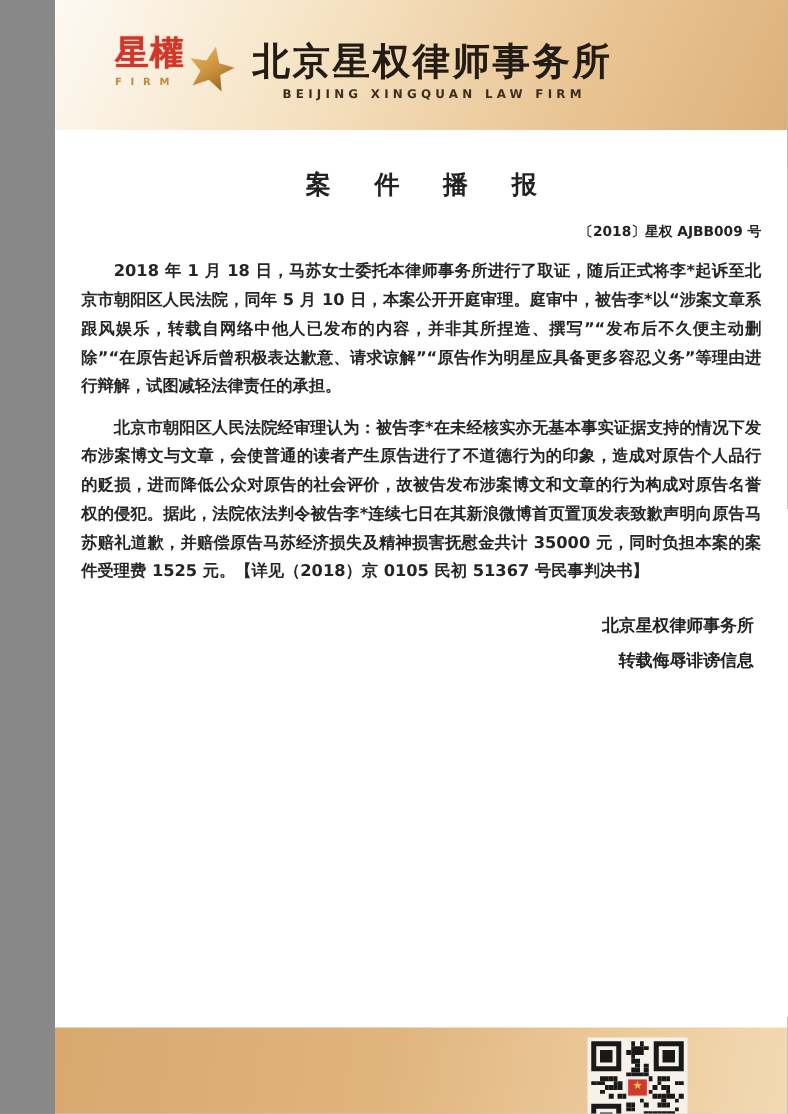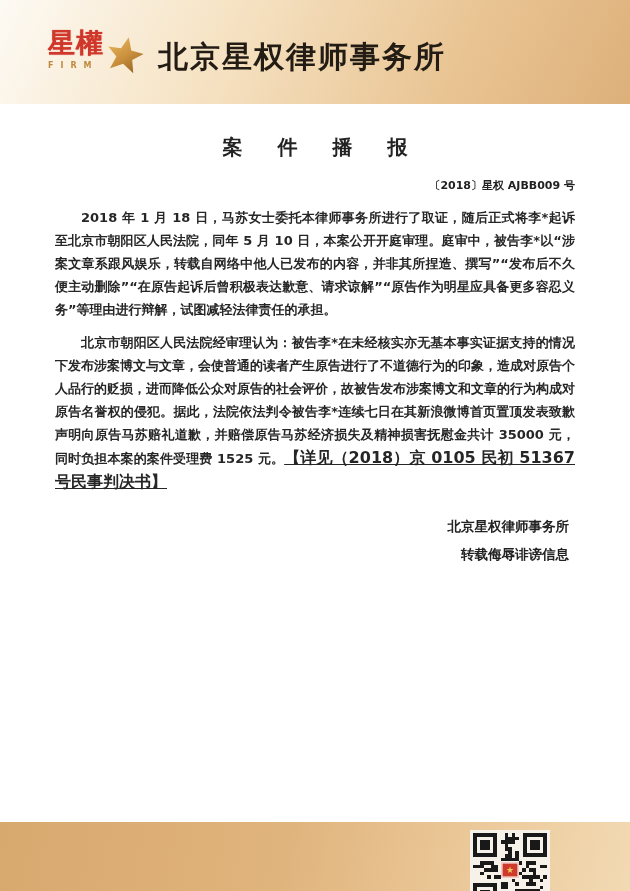--- a/index.html
+++ b/index.html
@@ -2,20 +2,21 @@
 <html><head>
 <meta charset="utf-8">
 <style>
   * { margin:0; padding:0; box-sizing:border-box; }
   html,body { background:#888; }
   body { display:flex; justify-content:center; }
   .page {
     width:630px; height:891px; position:relative; overflow:hidden;
     background:#fff;
     font-family:"DejaVu Sans","Liberation Sans",sans-serif;
+    margin-left:44px;
   }
 
   
   .band-top {
     height:104px; width:100%;
     background:linear-gradient(115deg,#fdfaf4 0%,#f6e3c4 35%,#e9c493 72%,#ddb07a 100%);
     display:flex; align-items:center; padding:10px 0 0 48px;
   }
   .logo { position:relative; width:84px; height:58px; flex:none; }
   .logo-chars {
@@ -30,33 +31,33 @@
   .firm-cn {
     font-size:30px; font-weight:900; color:#221c15; letter-spacing:2px;
     font-family:"DejaVu Serif","Liberation Serif",serif; line-height:34px;
   }
   .firm-en {
     font-size:9.5px; letter-spacing:3.4px; font-weight:700; color:#3a2f22; margin-top:3px;
     padding-left:24px;
   }
 
   
-  .doc { height:688px; width:100%; background:#fff; padding:0 55px; color:#262626; }
+  .doc { height:688px; width:100%; background:#fff; padding:0 21px; color:#262626; }
   .doc-title {
     text-align:center; font-size:20px; font-weight:700; color:#222;
     letter-spacing:14px; padding-left:14px; margin-top:30px;
   }
   .doc-no {
     text-align:right; font-size:11px; font-weight:700; color:#222; margin:17px 0 13px;
   }
   .doc p {
     font-size:13px; line-height:23px; font-weight:600; text-align:justify;
     text-indent:2em; margin-bottom:10px;
   }
-  .cite { font-size:16px; font-weight:600;text-decoration:underline; }
+  .cite { font-size:13px; font-weight:600; }
   .sig { text-align:right; padding-right:6px; margin-top:18px; }
   .sig div { font-size:13.5px; font-weight:700; line-height:28px; color:#222; }
 
   
   .band-bottom {
     position:relative; height:99px; width:100%;
     background:linear-gradient(100deg,#d8a96f 0%,#e0b47d 45%,#eecda0 80%,#f2dab4 100%);
   }
   .watermark {
     position:absolute; left:50%; transform:translateX(-54%); bottom:6px;
@@ -101,20 +102,21 @@
               <stop offset="0.55" stop-color="#c98f3d"></stop>
               <stop offset="1" stop-color="#8e5f1f"></stop>
           </linearGradient>
         </defs>
         <path d="M20 1 L25.5 14 L39 15 L28.5 23.5 L32.5 37 L20 29.5 L7.5 37 L11.5 23.5 L1 15 L14.5 14 Z" fill="url(#gold)" transform="rotate(12 20 20)"></path>
       </svg>
       <div class="logo-sub">FIRM</div>
     </div>
     <div class="firm-names">
       <div class="firm-cn">北京星权律师事务所</div>
+      <div class="firm-en">BEIJING XINGQUAN LAW FIRM</div>
     </div>
   </header>
 
   <main class="doc">
     <h1 class="doc-title">案 件 播 报</h1>
     <div class="doc-no">〔2018〕星权 AJBB009 号</div>
     <p>2018 年 1 月 18 日，马苏女士委托本律师事务所进行了取证，随后正式将李*起诉至北京市朝阳区人民法院，同年 5 月 10 日，本案公开开庭审理。庭审中，被告李*以“涉案文章系跟风娱乐，转载自网络中他人已发布的内容，并非其所捏造、撰写”“发布后不久便主动删除”“在原告起诉后曾积极表达歉意、请求谅解”“原告作为明星应具备更多容忍义务”等理由进行辩解，试图减轻法律责任的承担。</p>
     <p><span>北京市朝阳区人民法院经审理认为：被告李*在未经核实亦无基本事实证据支持的情况下发布涉案博文与文章，会使普通的读者产生原告进行了不道德行为的印象，造成对原告个人品行的贬损，进而降低公众对原告的社会评价，故被告发布涉案博文和文章的行为构成对原告名誉权的侵犯。据此，法院依法判令被告李*连续七日在其新浪微博首页置顶发表致歉声明向原告马苏赔礼道歉，并赔偿原告马苏经济损失及精神损害抚慰金共计 35000 元，同时负担本案的案件受理费 1525 元。</span><span class="cite">【详见（2018）京 0105 民初 51367 号民事判决书】</span></p>
     <div class="sig">
       <div>北京星权律师事务所</div>

